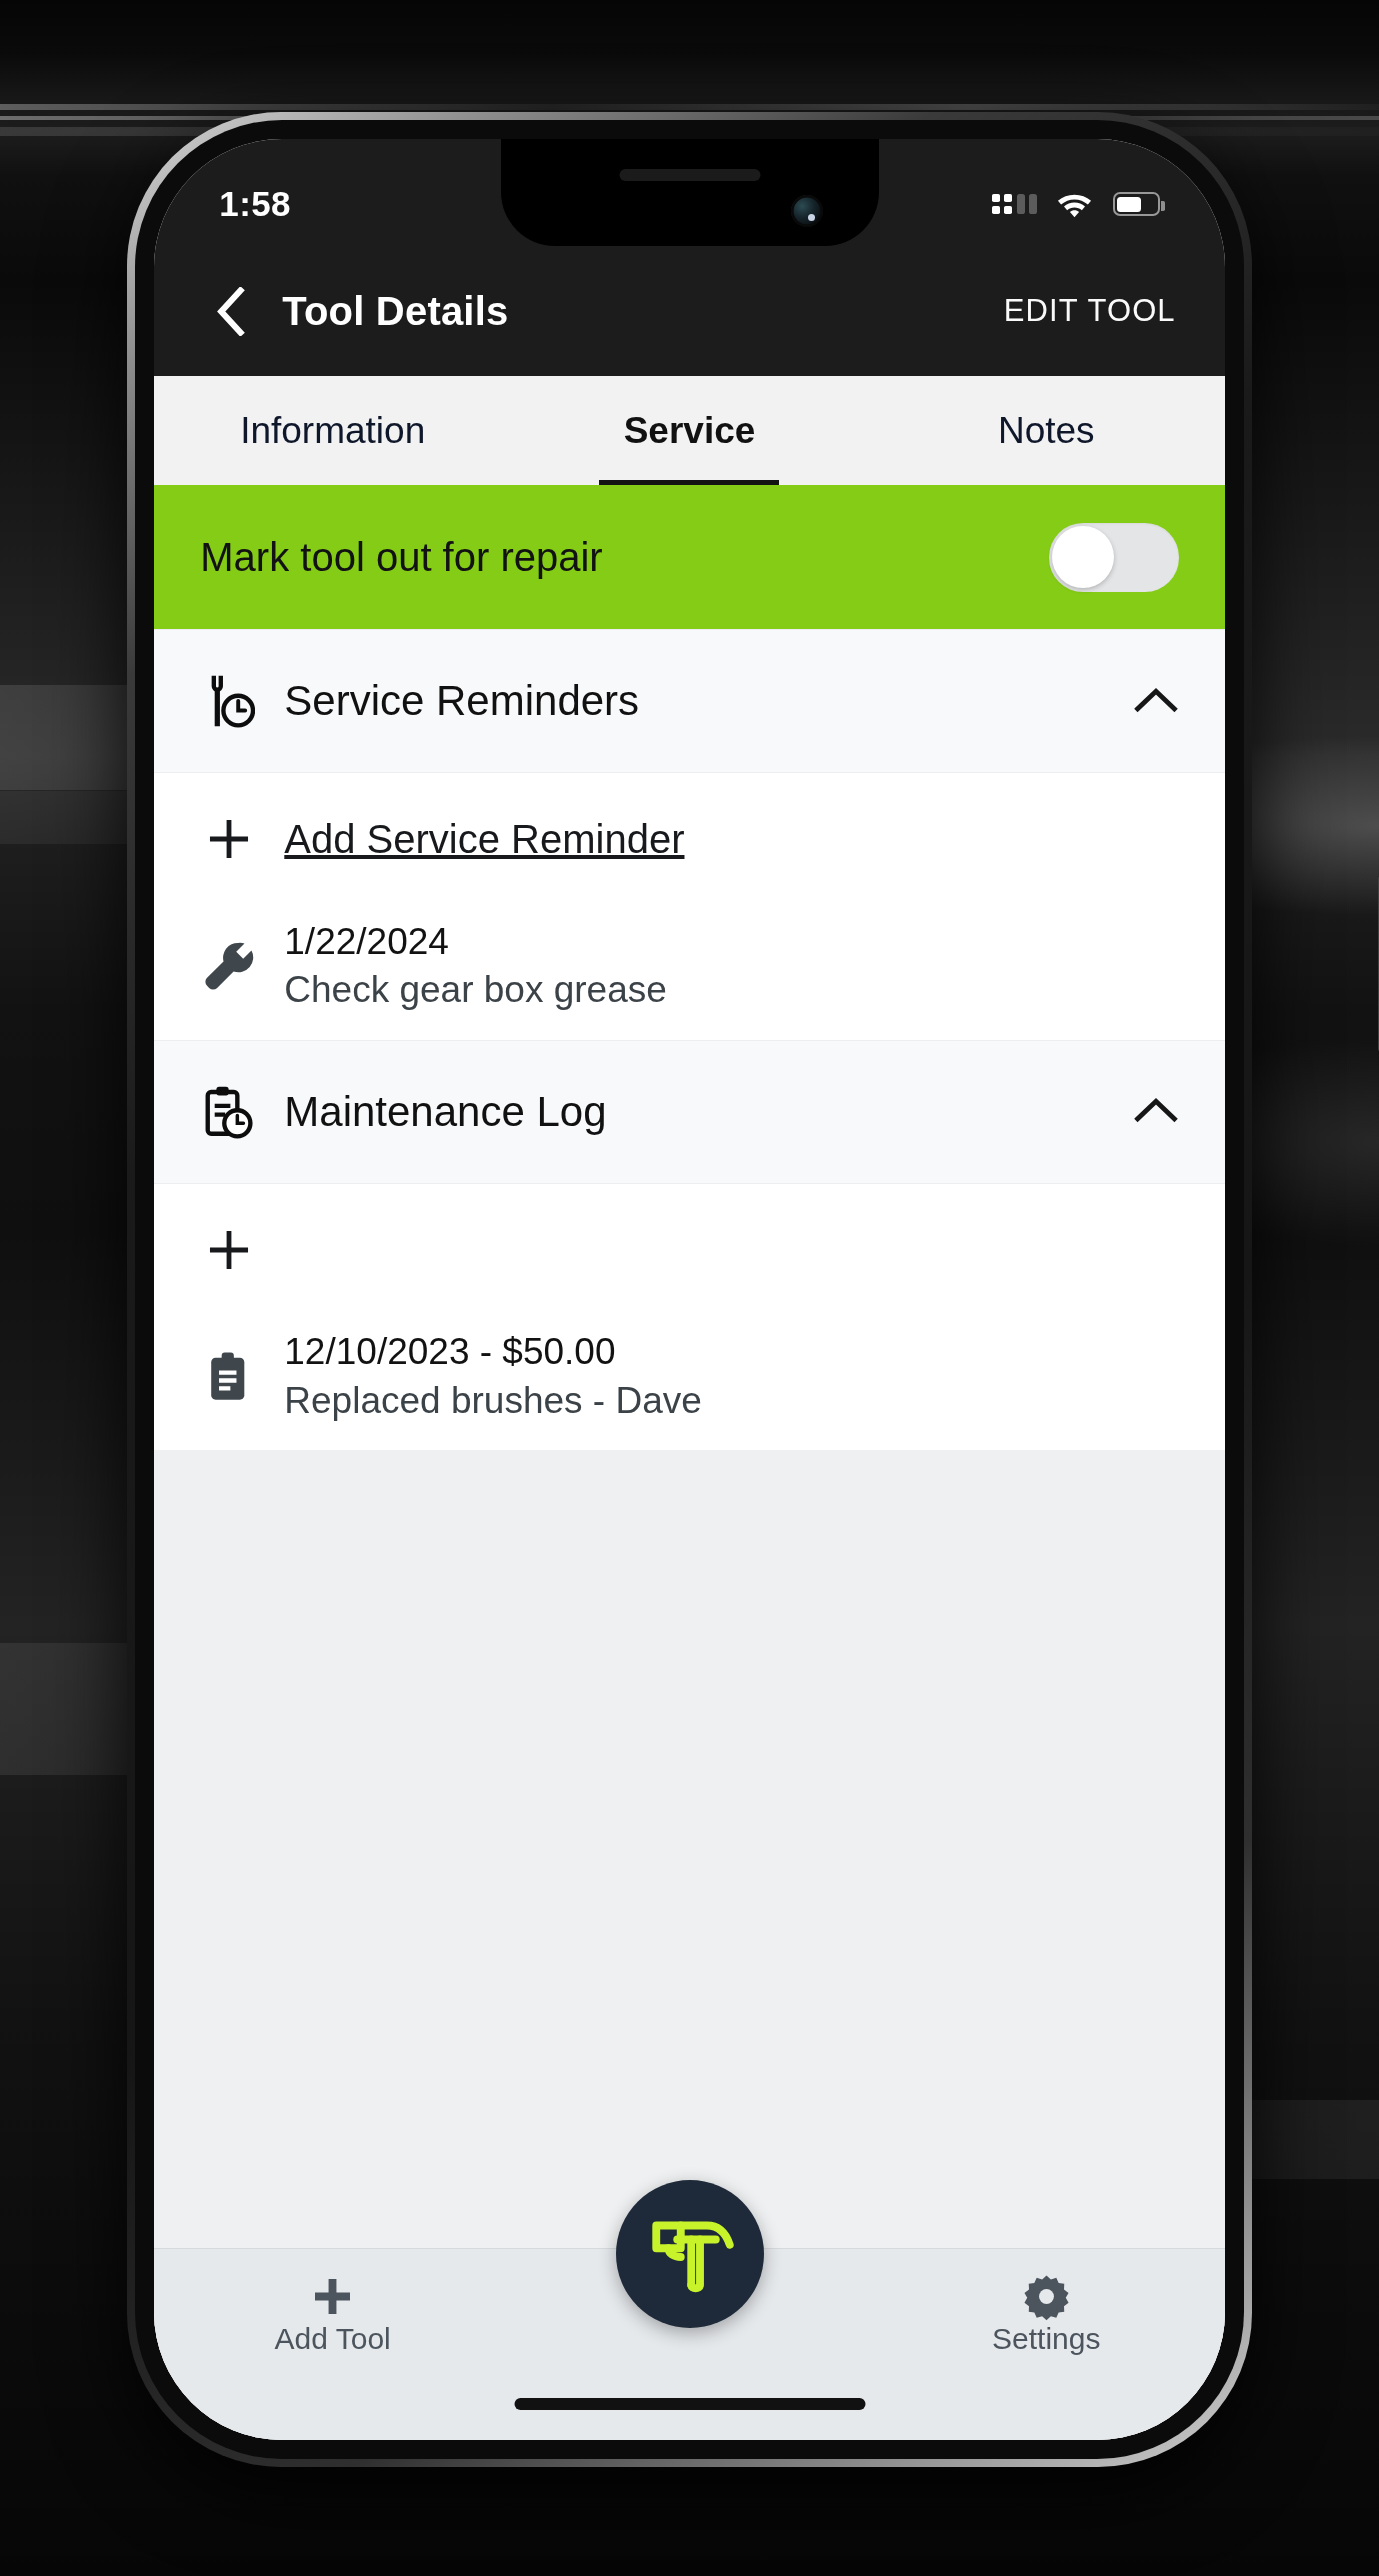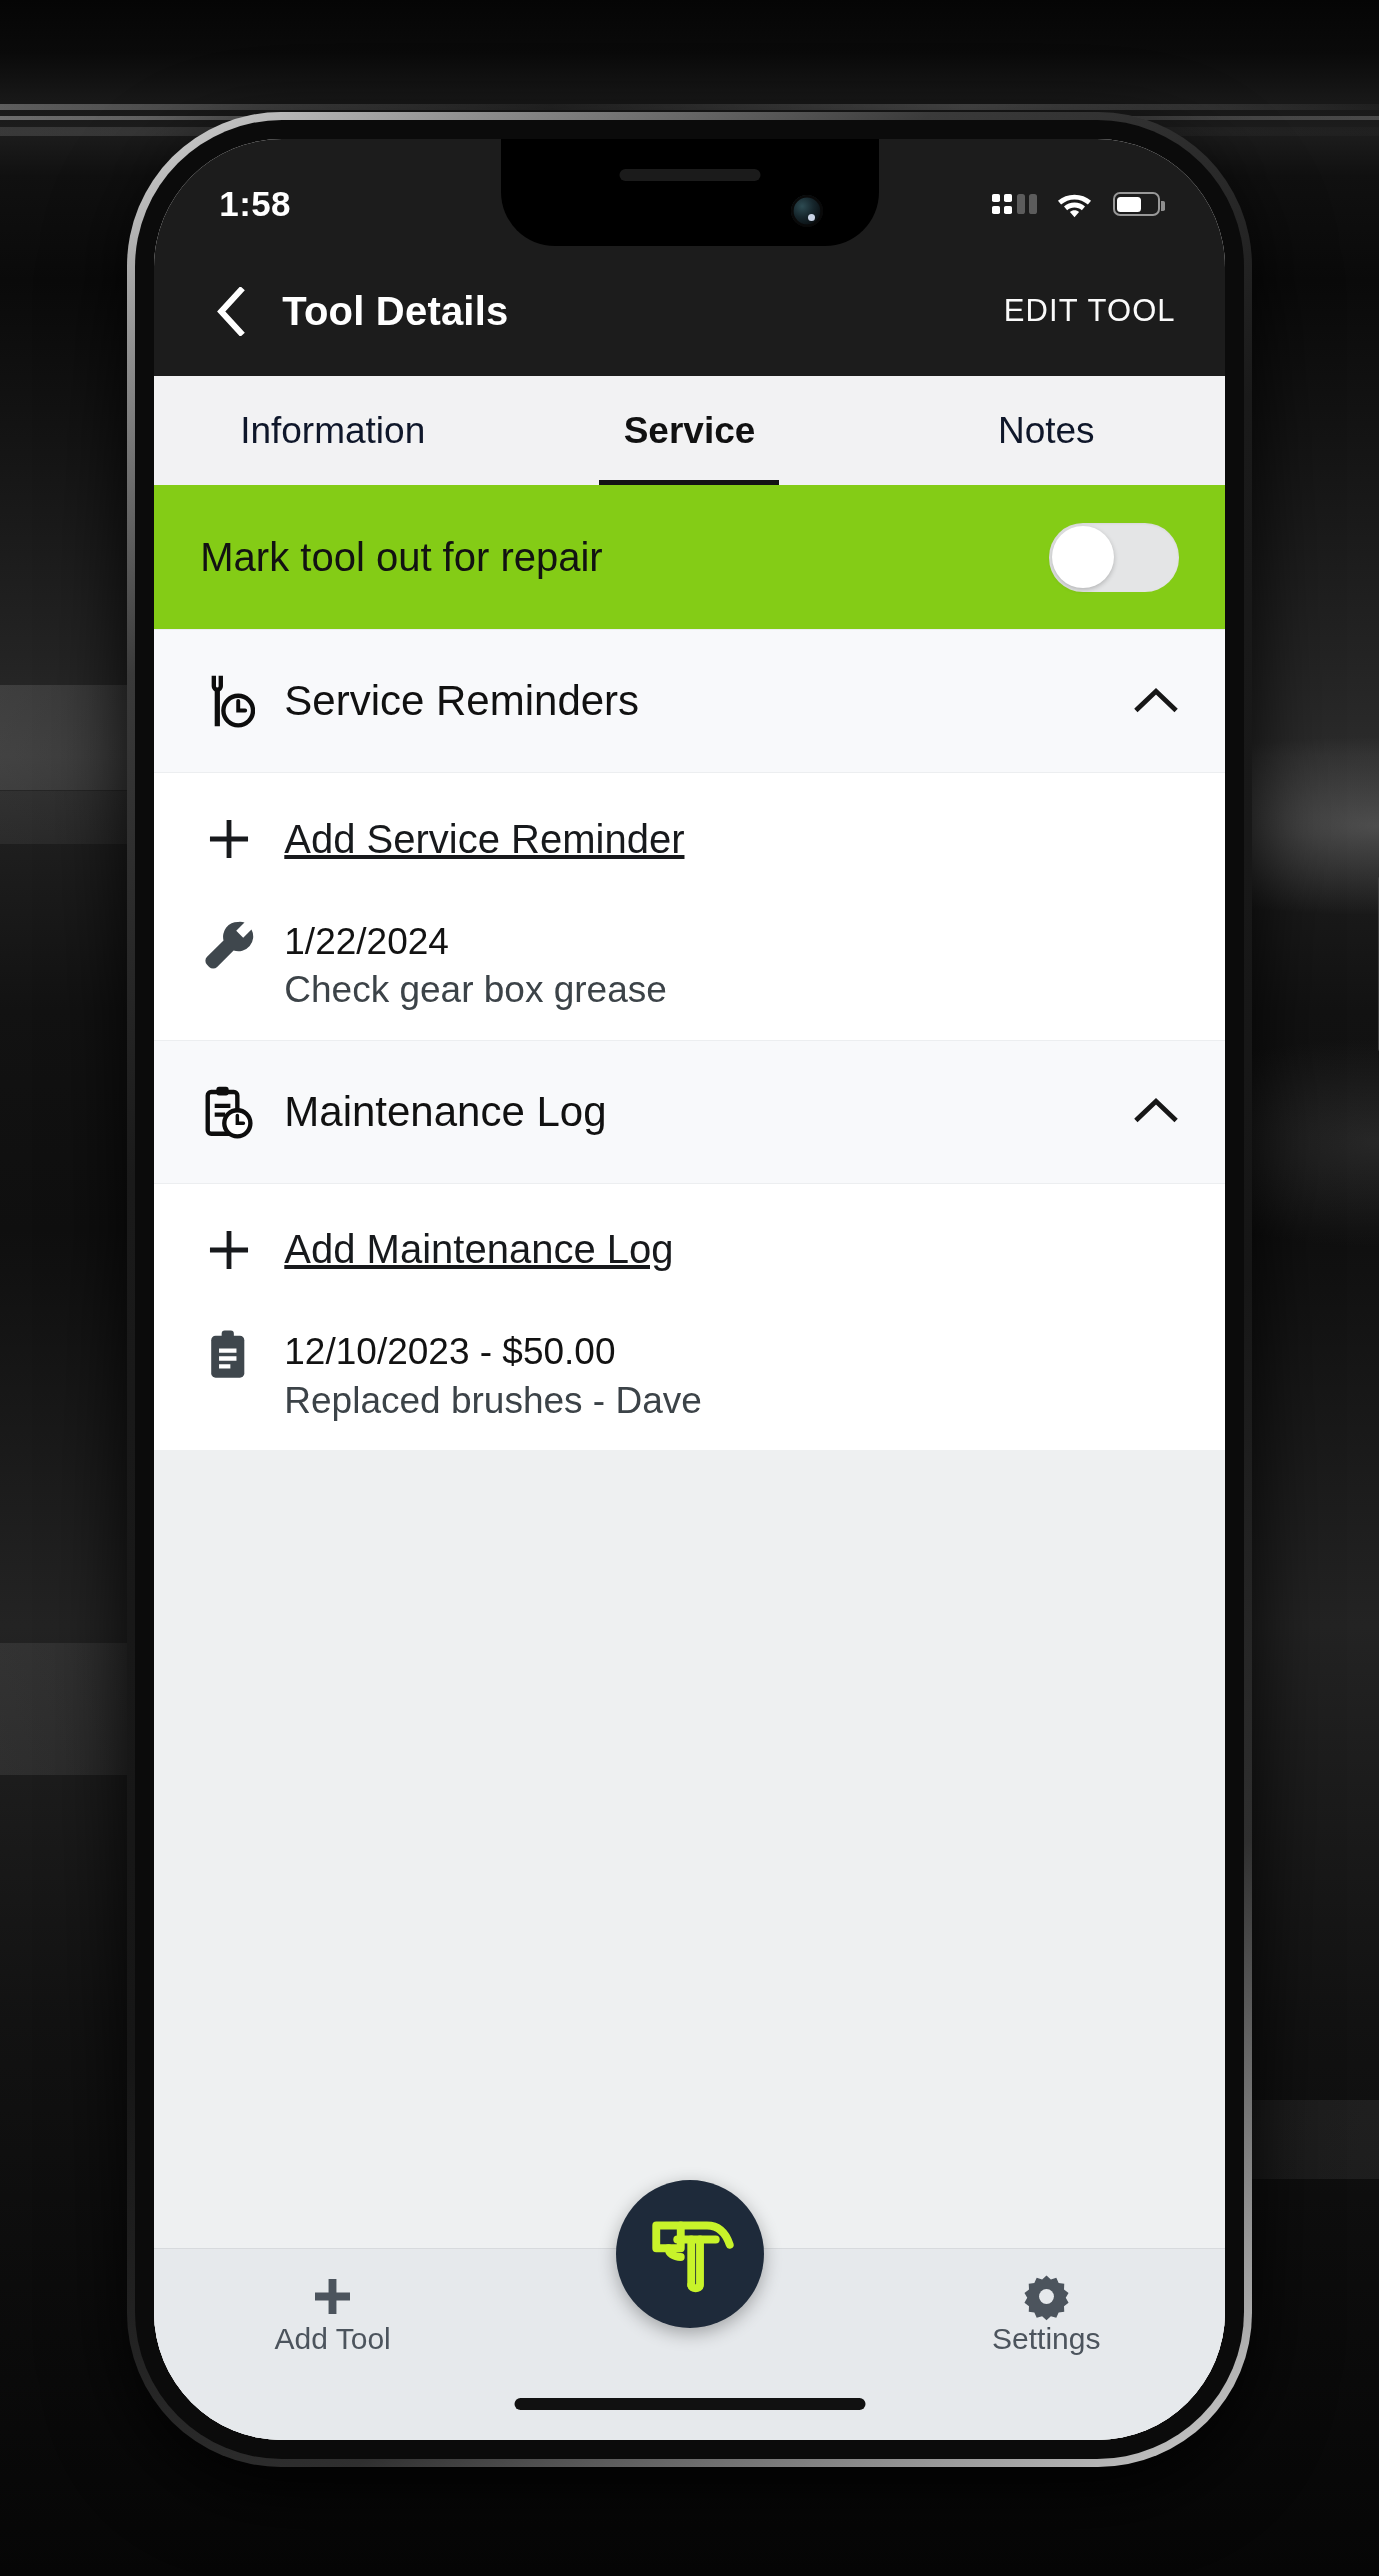--- a/index.html
+++ b/index.html
@@ -231,21 +231,21 @@
   .chev { margin-left: auto; }
 
   .action-row {
     display: flex; align-items: center;
     padding: 0 46px; height: 132px; background: #fff; cursor: pointer;
   }
   .action-row .plus { width: 58px; display: flex; align-items: center; justify-content: center; }
   .action-row .action-label { font-size: 40px; color: #17191c; margin-left: 26px; text-decoration: underline; }
 
   .entry-row {
-    display: flex; align-items: flex-start;
+    display: flex; align-items: center;
     padding: 12.3px 46px 24.6px 46px; background: #fff; cursor: pointer;
   }
   .entry-row .entry-icon { width: 58px; display: flex; align-items: center; justify-content: center; flex: 0 0 58px; }
   .entry-text { margin-left: 26px; }
   .entry-line1 { font-size: 37px; color: #121212; line-height: 1.32; }
   .entry-line2 { font-size: 37px; color: #3c4348; line-height: 1.32; }
 
   .filler { height: 378px; background: #eef0f1; }
 
   
@@ -415,21 +415,20 @@
                 </svg>
               </div>
             </div>
 
             <div class="action-row">
               <div class="plus">
                 <svg width="42" height="42" viewBox="0 0 48 48">
                   <path d="M24 5 V43 M5 24 H43" stroke="#17191c" stroke-width="5.5" stroke-linecap="square"></path>
                 </svg>
               </div>
-              <div class="action-label">Add Maintenance Log</div>
             </div>
 
             <div class="entry-row">
               <div class="entry-icon">
                 <svg width="51" height="54" viewBox="0 0 58 62">
                   <rect x="8" y="9" width="38" height="48" rx="5" fill="#3f474d"></rect>
                   <rect x="20" y="3" width="14" height="11" rx="3.5" fill="#3f474d"></rect>
                   <path d="M17 26 h20 M17 35 h20 M17 44 h13" stroke="#ffffff" stroke-width="5" stroke-linecap="butt"></path>
                 </svg>
               </div>

